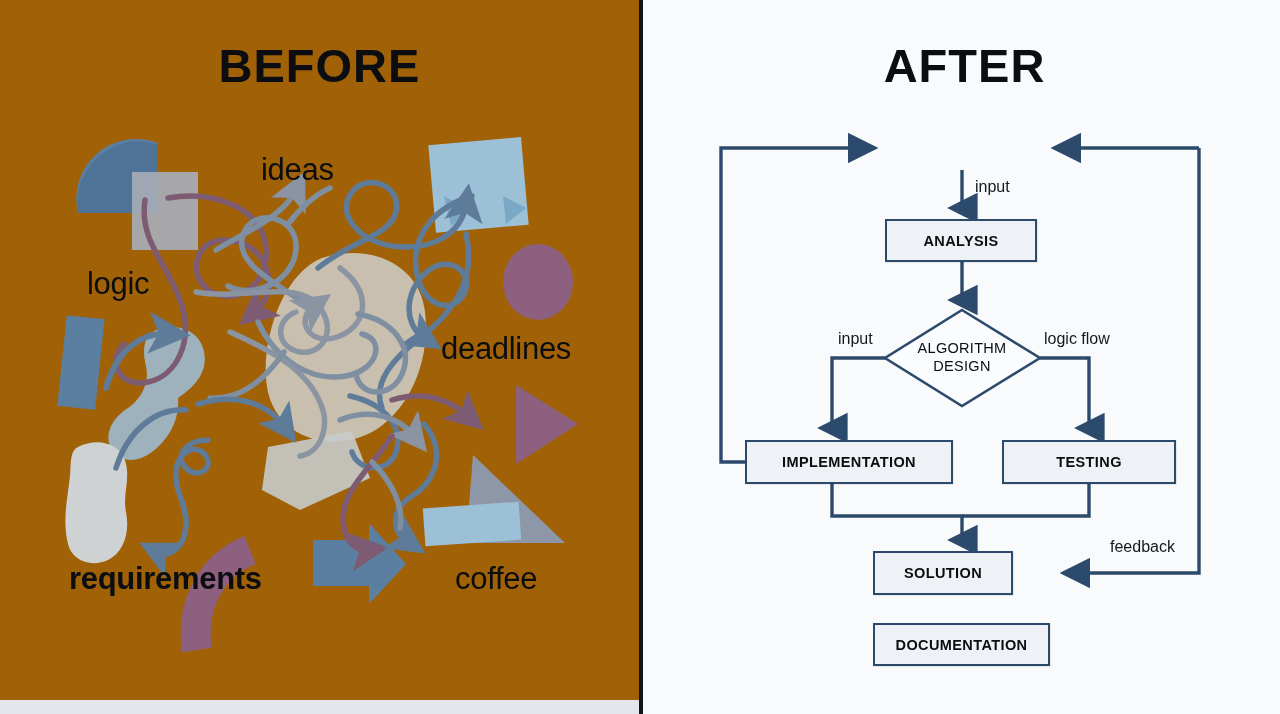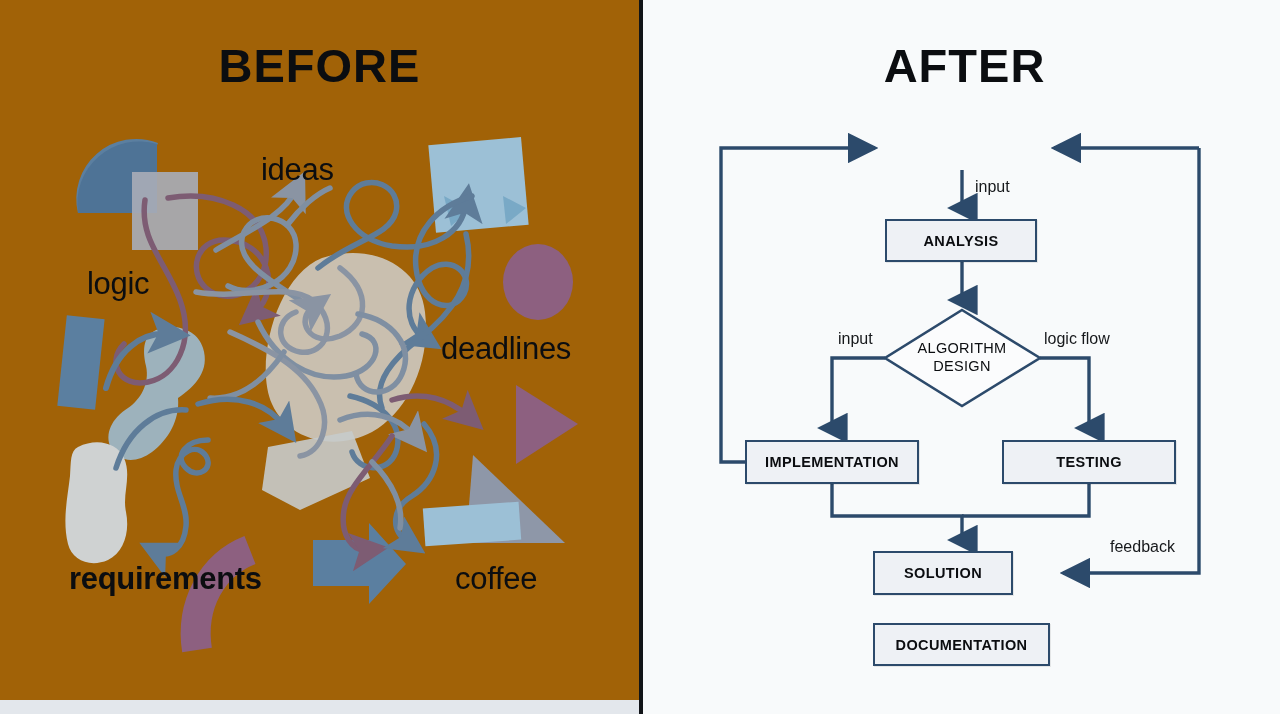--- a/index.html
+++ b/index.html
@@ -211,21 +211,21 @@
 
         <path d="M556,148 L411,148" marker-end="url(#fa-left)"></path>
       </g>
 
       <polygon points="319,310 397,358 319,406 242,358" fill="#fbfcfd" stroke="#2c4a6b" stroke-width="2.6"></polygon>
     </svg>
 
     <div class="flow-box" style="left:242px;top:219px;width:152px;height:43px;">ANALYSIS</div>
     <div class="diamond-label" style="left:252px;top:340px;width:134px;">ALGORITHM
 DESIGN</div>
-    <div class="flow-box" style="left:102px;top:440px;width:174px;height:44px;">IMPLEMENTATION</div>
+    <div class="flow-box" style="left:102px;top:440px;width:208px;height:44px;">IMPLEMENTATION</div>
     <div class="flow-box" style="left:359px;top:440px;width:174px;height:44px;">TESTING</div>
     <div class="flow-box" style="left:230px;top:551px;width:140px;height:44px;">SOLUTION</div>
     <div class="flow-box" style="left:230px;top:623px;width:177px;height:43px;">DOCUMENTATION</div>
 
     <div class="edge-label" style="left:332px;top:178px;">input</div>
     <div class="edge-label" style="left:195px;top:330px;">input</div>
     <div class="edge-label" style="left:401px;top:330px;">logic flow</div>
     <div class="edge-label" style="left:467px;top:538px;">feedback</div>
   </div>
 

